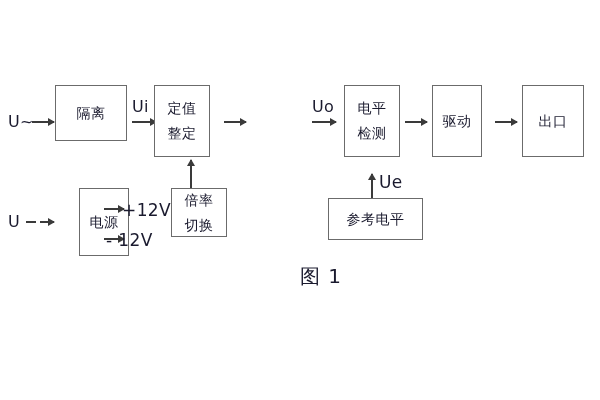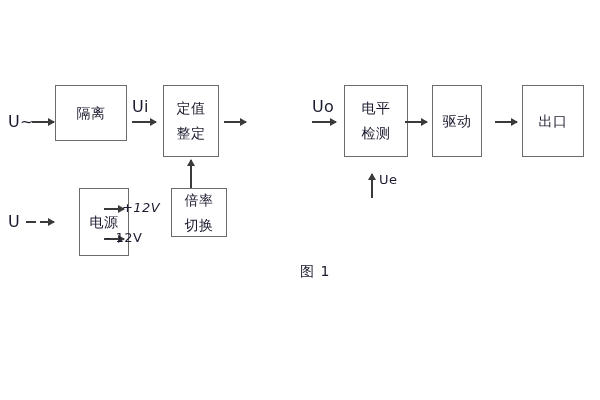--- a/index.html
+++ b/index.html
@@ -37,21 +37,21 @@
     padding: 0;
   }
   .lbl {
     position: absolute;
     color: #1a1a2e;
     font-size: 16px;
     white-space: nowrap;
     letter-spacing: 0.4px;
   }
   .lbl.sm {
-    font-size: 13px;
+    font-size: 17px;
   }
   .arrow-h {
     position: absolute;
     height: 1.5px;
     background: #3a3a3a;
   }
   .arrow-h::after {
     content: "";
     position: absolute;
     right: -1px;
@@ -81,52 +81,52 @@
     border-right: 4.5px solid transparent;
   }
   .dash-seg {
     position: absolute;
     height: 1.5px;
     background: #3a3a3a;
   }
   .caption {
     position: absolute;
     color: #1a1a2e;
-    font-size: 14px;
+    font-size: 20px;
     letter-spacing: 1px;
     text-align: right;
   }
 </style>
 </head>
 <body>
 
 <div id="canvas">
 
   <div class="lbl" style="left:8px; top:112px;">U~</div>
   <div class="arrow-h" style="left:32px; top:121px; width:22px;"></div>
 
   <div class="box" style="left:55px; top:85px; width:72px; height:56px;">
     <span class="line">隔离</span>
   </div>
 
   <div class="lbl" style="left:132px; top:97px;">Ui</div>
   <div class="arrow-h" style="left:132px; top:121px; width:24px;"></div>
 
-  <div class="box" style="left:163px; top:85px; width:56px; height:72px;">
+  <div class="box" style="left:154px; top:85px; width:56px; height:72px;">
     <span class="line">定值</span>
     <span class="line">整定</span>
   </div>
 
   <div class="arrow-h" style="left:224px; top:121px; width:22px;"></div>
 
 
   <div class="lbl" style="left:312px; top:97px;">Uo</div>
   <div class="arrow-h" style="left:312px; top:121px; width:24px;"></div>
 
-  <div class="box" style="left:344px; top:85px; width:64px; height:72px;text-align:center;">
+  <div class="box" style="left:344px; top:85px; width:56px; height:72px;text-align:center;">
     <span class="line">电平</span>
     <span class="line">检测</span>
   </div>
 
   <div class="arrow-h" style="left:405px; top:121px; width:22px;"></div>
 
   <div class="box single" style="left:432px; top:85px; width:50px; height:72px;">
     <span class="line">驱动</span>
   </div>
 
@@ -138,31 +138,34 @@
 
   <div class="lbl" style="left:8px; top:212px;">U</div>
   <div class="dash-seg" style="left:26px; top:221px; width:10px;"></div>
   <div class="arrow-h" style="left:40px; top:221px; width:14px;"></div>
 
   <div class="box single" style="left:54px; top:188px; width:50px; height:68px;margin-left:25px;">
     <span class="line">电源</span>
   </div>
 
   <div class="arrow-h" style="left:104px; top:208px; width:20px;"></div>
-  <div class="lbl sm" style="left:122px; top:200px;font-style:italic;">+12V</div>
+  <div class="lbl sm" style="left:122px; top:200px;">+12V</div>
 
   <div class="arrow-h" style="left:104px; top:238px; width:20px;"></div>
   <div class="lbl sm" style="left:106px; top:230px;">- 12V</div>
 
   <div class="box" style="left:163px; top:188px; width:56px; height:49px;margin-left:8px;">
     <span class="line">倍率</span>
     <span class="line">切换</span>
   </div>
 
   <div class="arrow-v" style="left:190px; top:160px; height:28px;"></div>
 
   <div class="arrow-v" style="left:371px; top:174px; height:24px;"></div>
   <div class="lbl sm" style="left:379px; top:172px;">Ue</div>
 
+  <div class="box single" style="left:328px; top:198px; width:95px; height:42px;">
+    <span class="line">参考电平</span>
+  </div>
 
   <div class="caption" style="left:300px; top:263px;">图 1</div>
 
 </div>
 
 </body></html>

